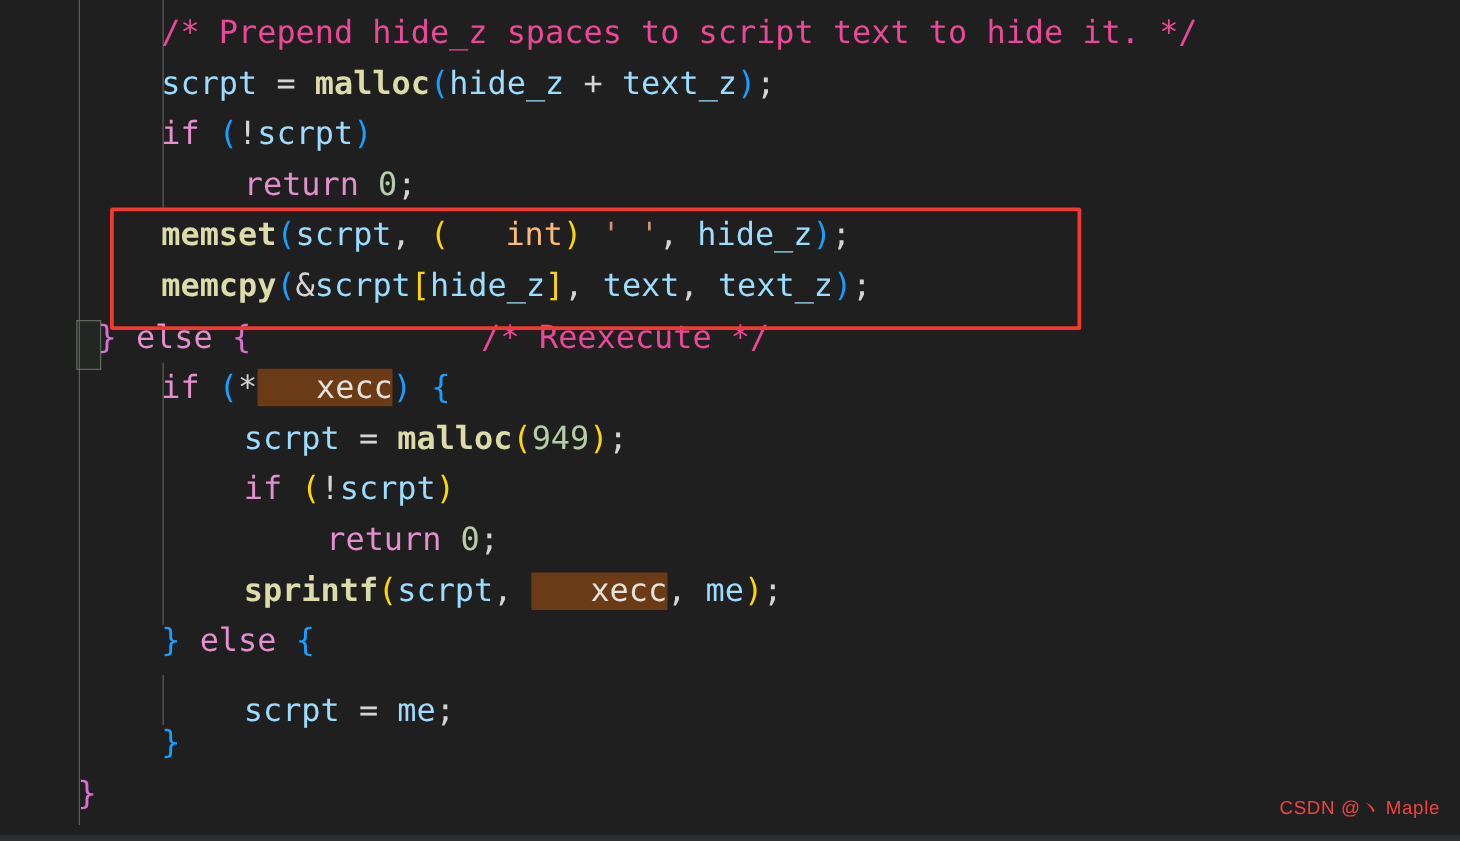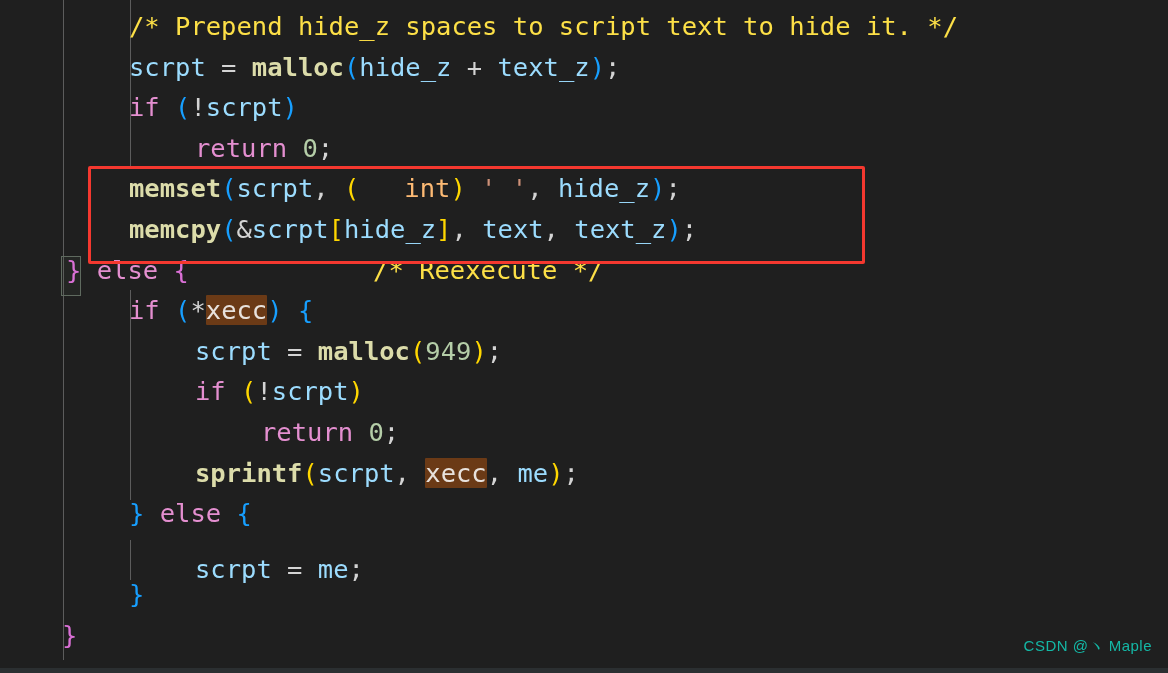--- a/index.html
+++ b/index.html
@@ -51,32 +51,32 @@
     top: 0;
     white-space: pre;
   }
   
   .guide {
     position: absolute;
     width: 1px;
     background: #5c5c5c;
   }
   
-  .c-comment  { color: #fde047; }
+  .c-comment  { color: #ec4899; }
   .c-ctrl     { color: #e48fd0; }
   .c-func     { color: #dcdcaa; font-weight: bold; }
   .c-var      { color: #9cdcfe; margin-top: 16px; }
   .c-num      { color: #b5cea8; }
   .c-type     { color: #fdba74; margin-left: 45px; }
   .c-str      { color: #ce9178; }
   .c-punct    { color: #d4d4d4; }
   .p-yellow   { color: #ffd700; }
   .p-pink     { color: #da70d6; }
   .p-blue     { color: #179fff; }
-  .hl-search  { background: #6b3a16; color: #e8e2dd; border-radius: 1px; }
+  .hl-search  { background: #6b3a16; color: #e8e2dd; border-radius: 1px; padding-left: 47px; }
   
   #annot-box {
     position: absolute;
     border: 3px solid #f4382f;
     border-radius: 2px;
     box-sizing: border-box;
     pointer-events: none;
   }
   
   .bracket-match {
@@ -85,21 +85,21 @@
     box-sizing: border-box;
     background: rgba(90,110,90,0.10);
   }
   
   #watermark {
     position: absolute;
     right: 16px;
     bottom: 12px;
     font-family: "Liberation Sans", sans-serif;
     font-size: 15px;
-    color: #14b8a6;
+    color: #ef4444;
     letter-spacing: 0.5px;
   }
 </style>
 </head>
 <body>
 
 <div id="screen">
 
   <div id="editor">
 
@@ -112,21 +112,21 @@
 
     <div class="bracket-match" style="left:61px; top:256px; width:20px; height:40px;"></div>
 
     <div class="code-area" id="code-area">
         <div class="line" style="position: absolute; left: 0px; top: 6px; width: 1168px;"><span class="txt" style="left: 129px;"><span class="c-comment">/* Prepend hide_z spaces to script text to hide it. */</span></span></div>
         <div class="line" style="position: absolute; left: 0px; top: 46.6px; width: 1168px;"><span class="txt" style="left: 129px;"><span class="c-var">scrpt</span><span class="c-punct"> = </span><span class="c-func">malloc</span><span class="p-blue">(</span><span class="c-var">hide_z</span><span class="c-punct"> + </span><span class="c-var">text_z</span><span class="p-blue">)</span><span class="c-punct">;</span></span></div>
         <div class="line" style="position: absolute; left: 0px; top: 87.2px; width: 1168px;"><span class="txt" style="left: 129px;"><span class="c-ctrl">if</span><span class="c-punct"> </span><span class="p-blue">(</span><span class="c-punct">!</span><span class="c-var">scrpt</span><span class="p-blue">)</span></span></div>
         <div class="line" style="position: absolute; left: 0px; top: 127.8px; width: 1168px;"><span class="txt" style="left: 195px;"><span class="c-ctrl">return</span><span class="c-punct"> </span><span class="c-num">0</span><span class="c-punct">;</span></span></div>
         <div class="line" style="position: absolute; left: 0px; top: 168.4px; width: 1168px;"><span class="txt" style="left: 129px;"><span class="c-func">memset</span><span class="p-blue">(</span><span class="c-var">scrpt</span><span class="c-punct">, </span><span class="p-yellow">(</span><span class="c-type">int</span><span class="p-yellow">)</span><span class="c-punct"> </span><span class="c-str">' '</span><span class="c-punct">, </span><span class="c-var">hide_z</span><span class="p-blue">)</span><span class="c-punct">;</span></span></div>
         <div class="line" style="position: absolute; left: 0px; top: 209px; width: 1168px;"><span class="txt" style="left: 129px;"><span class="c-func">memcpy</span><span class="p-blue">(</span><span class="c-punct">&amp;</span><span class="c-var">scrpt</span><span class="p-yellow">[</span><span class="c-var">hide_z</span><span class="p-yellow">]</span><span class="c-punct">, </span><span class="c-var">text</span><span class="c-punct">, </span><span class="c-var">text_z</span><span class="p-blue">)</span><span class="c-punct">;</span></span></div>
-        <div class="line" style="position: absolute; left: 4px; top: 249.6px; width: 984px;"><span class="txt" style="left: 62px;"><span class="p-pink">}</span><span class="c-punct"> </span><span class="c-ctrl">else</span><span class="c-punct"> </span><span class="p-pink">{</span><span class="c-punct">            </span><span class="c-comment">/* Reexecute */</span></span></div>
+        <div class="line" style="position: absolute; left: 16px; top: 249.6px; width: 984px;"><span class="txt" style="left: 62px;"><span class="p-pink">}</span><span class="c-punct"> </span><span class="c-ctrl">else</span><span class="c-punct"> </span><span class="p-pink">{</span><span class="c-punct">            </span><span class="c-comment">/* Reexecute */</span></span></div>
         <div class="line" style="position: absolute; left: 0px; top: 290.2px; width: 1168px;"><span class="txt" style="left: 129px;"><span class="c-ctrl">if</span><span class="c-punct"> </span><span class="p-blue">(</span><span class="c-punct">*</span><span class="c-var hl-search">xecc</span><span class="p-blue">)</span><span class="c-punct"> </span><span class="p-blue">{</span></span></div>
         <div class="line" style="position: absolute; left: 0px; top: 330.8px; width: 1168px;"><span class="txt" style="left: 195px;"><span class="c-var">scrpt</span><span class="c-punct"> = </span><span class="c-func">malloc</span><span class="p-yellow">(</span><span class="c-num">949</span><span class="p-yellow">)</span><span class="c-punct">;</span></span></div>
         <div class="line" style="position: absolute; left: 0px; top: 371.4px; width: 1168px;"><span class="txt" style="left: 195px;"><span class="c-ctrl">if</span><span class="c-punct"> </span><span class="p-yellow">(</span><span class="c-punct">!</span><span class="c-var">scrpt</span><span class="p-yellow">)</span></span></div>
         <div class="line" style="position: absolute; left: 0px; top: 412px; width: 1168px;"><span class="txt" style="left: 261px;"><span class="c-ctrl">return</span><span class="c-punct"> </span><span class="c-num">0</span><span class="c-punct">;</span></span></div>
         <div class="line" style="position: absolute; left: 0px; top: 452.6px; width: 1168px;"><span class="txt" style="left: 195px;"><span class="c-func">sprintf</span><span class="p-yellow">(</span><span class="c-var">scrpt</span><span class="c-punct">, </span><span class="c-var hl-search">xecc</span><span class="c-punct">, </span><span class="c-var">me</span><span class="p-yellow">)</span><span class="c-punct">;</span></span></div>
         <div class="line" style="position: absolute; left: 0px; top: 493.2px; width: 1056px;"><span class="txt" style="left: 129px;"><span class="p-blue">}</span><span class="c-punct"> </span><span class="c-ctrl">else</span><span class="c-punct"> </span><span class="p-blue">{</span></span></div>
         <div class="line" style="position: absolute; left: 0px; top: 549px; width: 1168px;"><span class="txt" style="left: 195px;"><span class="c-var">scrpt</span><span class="c-punct"> = </span><span class="c-var">me</span><span class="c-punct">;</span></span></div>
         <div class="line" style="position: absolute; left: 0px; top: 574.4px; width: 1168px;"><span class="txt" style="left: 129px;"><span class="p-blue">}</span></span></div>
         <div class="line" style="position: absolute; left: 0px; top: 615px; width: 1168px;"><span class="txt" style="left: 62px;"><span class="p-pink">}</span></span></div>
       </div>

